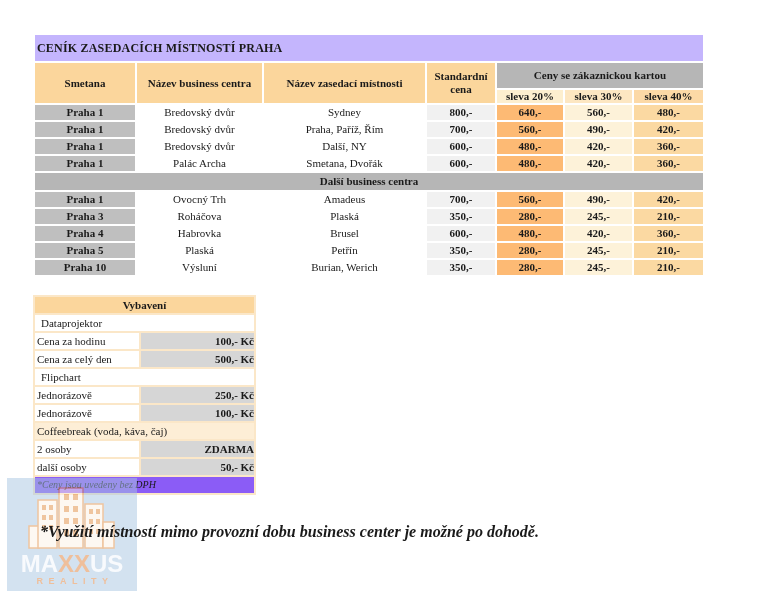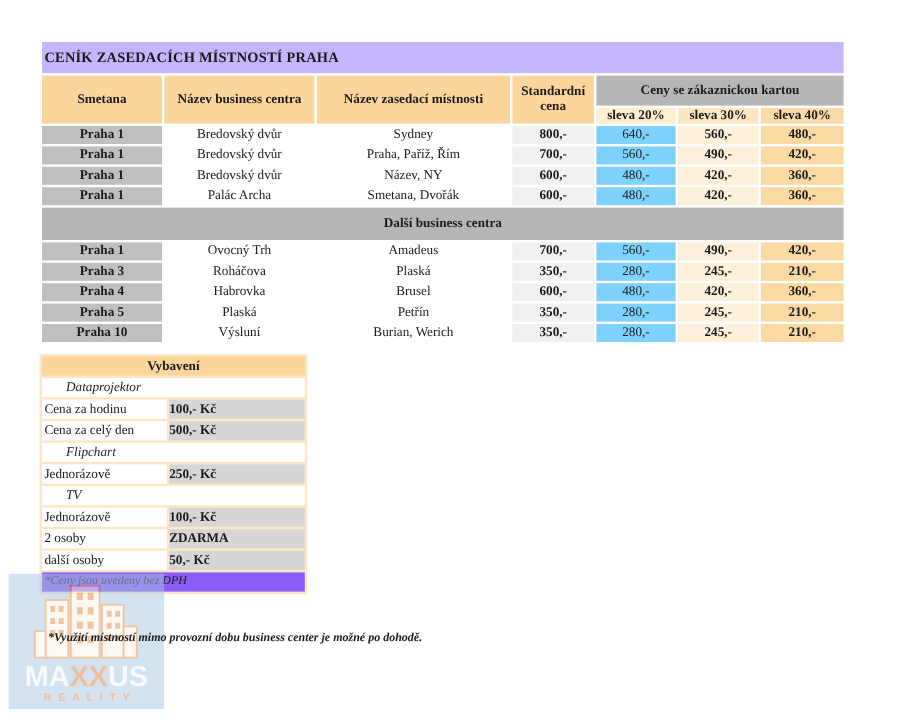--- a/index.html
+++ b/index.html
@@ -21,44 +21,44 @@
   }
   .th-orange{background:#fbd69c;font-weight:bold;text-align:center;height:25px;}
   .th-gray{background:#b6b6b6;font-weight:bold;text-align:center;height:25px;}
   .th-d20{background:#fdefcf;font-weight:bold;text-align:center;}
   .th-d30{background:#fde7c2;font-weight:bold;text-align:center;}
   .th-d40{background:#fcd9a6;font-weight:bold;text-align:center;}
   .main-table tr.data-row td{height:15px;text-align:center;}
   td.loc{background:#bfbfbf;font-weight:bold;margin-top:35px;}
   td.txt{background:#ffffff;font-weight:normal;}
   td.std{background:#f1f1f1;font-weight:bold;}
-  td.c20{background:#7dd3fc;font-weight:normal;}
+  td.c20{background:#fdba74;font-weight:bold;}
   td.c30{background:#fdf2d9;font-weight:bold;}
   td.c40{background:#fbd9a2;font-weight:bold;}
-  td.section{background:#b6b6b6;font-weight:bold;text-align:center;height:27px;}
+  td.section{background:#b6b6b6;font-weight:bold;text-align:center;height:17px;}
 
   
   .equip-table{
     position:absolute;left:33px;top:295px;width:219px;
     display:grid;grid-template-columns:104px 113px;
     gap:2px;padding:2px;background:#fbe7c8;
     grid-auto-rows:16px;font-size:11px;color:#1a1a1a;
   }
   .equip-table>div{line-height:16px;white-space:nowrap;overflow:hidden;}
   .eq-head{grid-column:1/3;background:#fbd69c;font-weight:bold;text-align:center;}
-  .eq-cat{grid-column:1/3;background:#ffffff;padding-left:20px;font-style:italic;}
+  .eq-cat{grid-column:1/3;background:#ffffff;padding-left:6px;}
   .eq-cat-cream{grid-column:1/3;background:#fdeed6;padding-left:2px;}
   .eq-label{background:#ffffff;padding-left:2px;}
-  .eq-value{background:#d6d6d6;font-weight:bold;text-align:left;}
+  .eq-value{background:#d6d6d6;font-weight:bold;text-align:right;}
   .eq-note{grid-column:1/3;background:#8b5cf6;font-style:italic;font-size:10px;padding-left:2px;}
 
   
   .footnotes{
     position:absolute;left:40px;top:523px;width:700px;z-index:6;
-    font-size:10px;font-weight:bold;font-style:italic;color:#1a1a1a;line-height:17px;
+    font-size:16px;font-weight:bold;font-style:italic;color:#1a1a1a;line-height:17px;
   }
 
   
   .logo-mark{
     position:absolute;left:7px;top:478px;width:130px;height:147px;
     opacity:.5;z-index:5;pointer-events:none;
   }
 </style>
 </head>
 <body>
@@ -104,21 +104,21 @@
     <td class="txt">Bredovský dvůr</td>
     <td class="txt">Praha, Paříž, Řím</td>
     <td class="std">700,-</td>
     <td class="c20">560,-</td>
     <td class="c30">490,-</td>
     <td class="c40">420,-</td>
   </tr>
   <tr class="data-row">
     <td class="loc">Praha 1</td>
     <td class="txt">Bredovský dvůr</td>
-    <td class="txt">Název, NY</td>
+    <td class="txt">Další, NY</td>
     <td class="std">600,-</td>
     <td class="c20">480,-</td>
     <td class="c30">420,-</td>
     <td class="c40">360,-</td>
   </tr>
   <tr class="data-row">
     <td class="loc">Praha 1</td>
     <td class="txt">Palác Archa</td>
     <td class="txt">Smetana, Dvořák</td>
     <td class="std">600,-</td>
@@ -182,23 +182,23 @@
 <div class="equip-table">
   <div class="eq-head">Vybavení</div>
   <div class="eq-cat">Dataprojektor</div>
   <div class="eq-label">Cena za hodinu</div>
   <div class="eq-value">100,- Kč</div>
   <div class="eq-label">Cena za celý den</div>
   <div class="eq-value">500,- Kč</div>
   <div class="eq-cat">Flipchart</div>
   <div class="eq-label">Jednorázově</div>
   <div class="eq-value">250,- Kč</div>
-  <div class="eq-cat">TV</div>
   <div class="eq-label">Jednorázově</div>
   <div class="eq-value">100,- Kč</div>
+  <div class="eq-cat-cream">Coffeebreak (voda, káva, čaj)</div>
   <div class="eq-label">2 osoby</div>
   <div class="eq-value">ZDARMA</div>
   <div class="eq-label">další osoby</div>
   <div class="eq-value">50,- Kč</div>
   <div class="eq-note">*Ceny jsou uvedeny bez DPH</div>
 </div>
 
 <div class="footnotes">
   <div>*Využití místností mimo provozní dobu business center je možné po dohodě.</div>
 </div>

